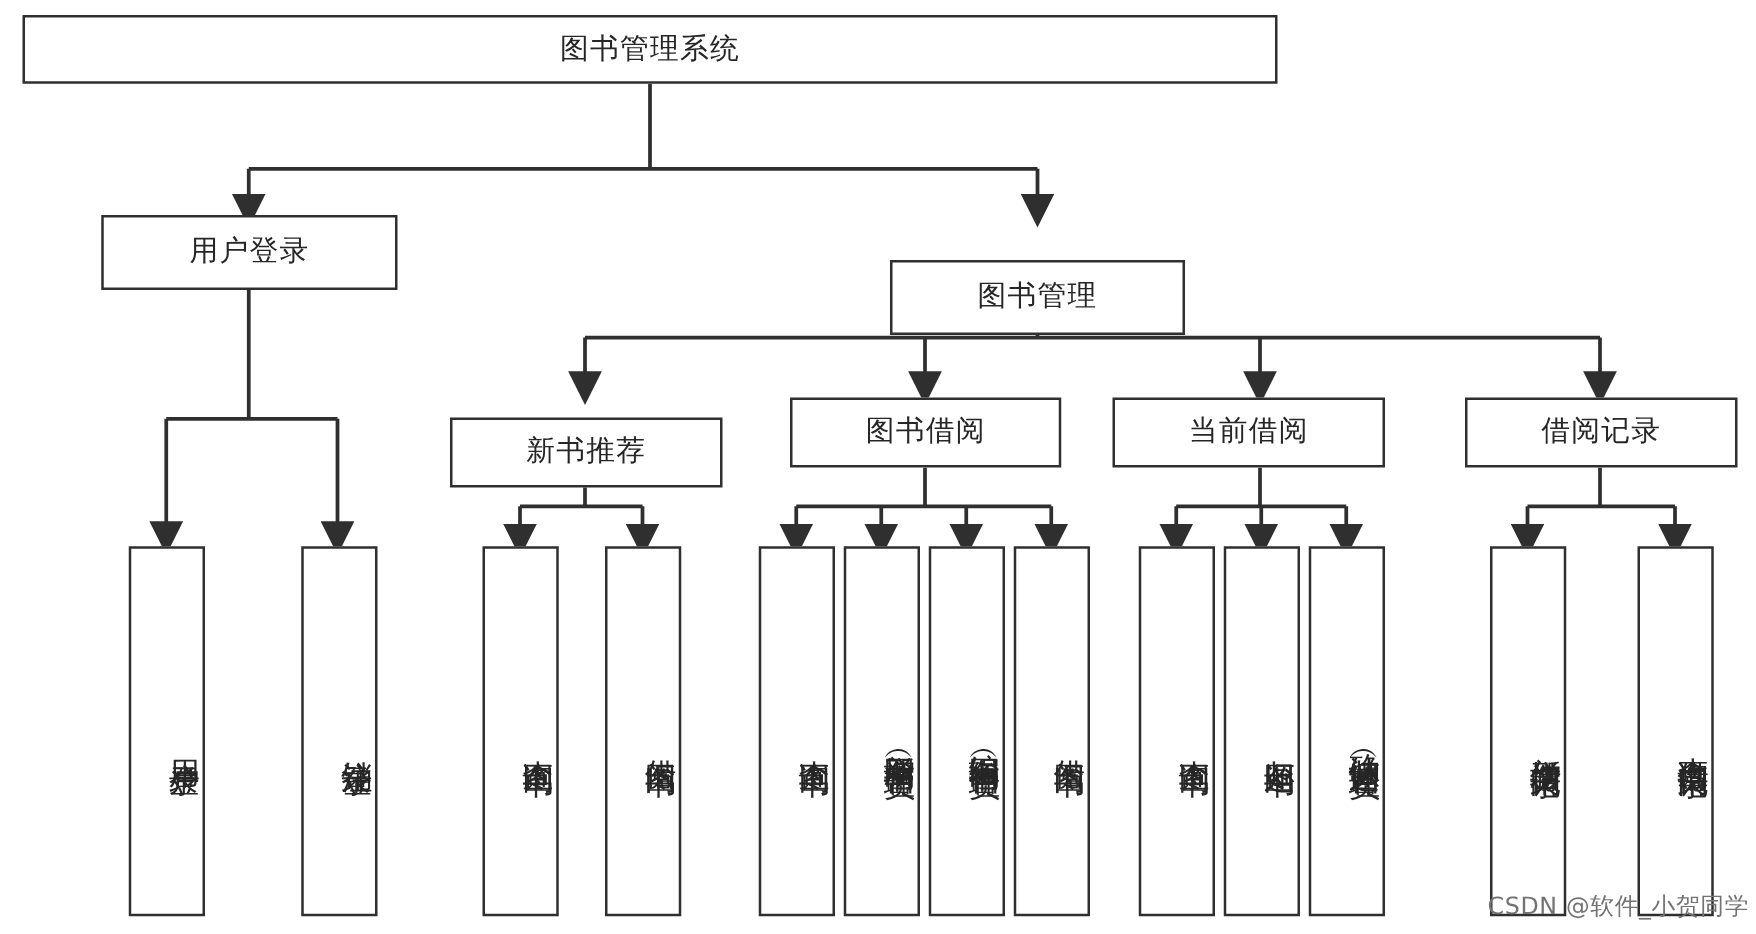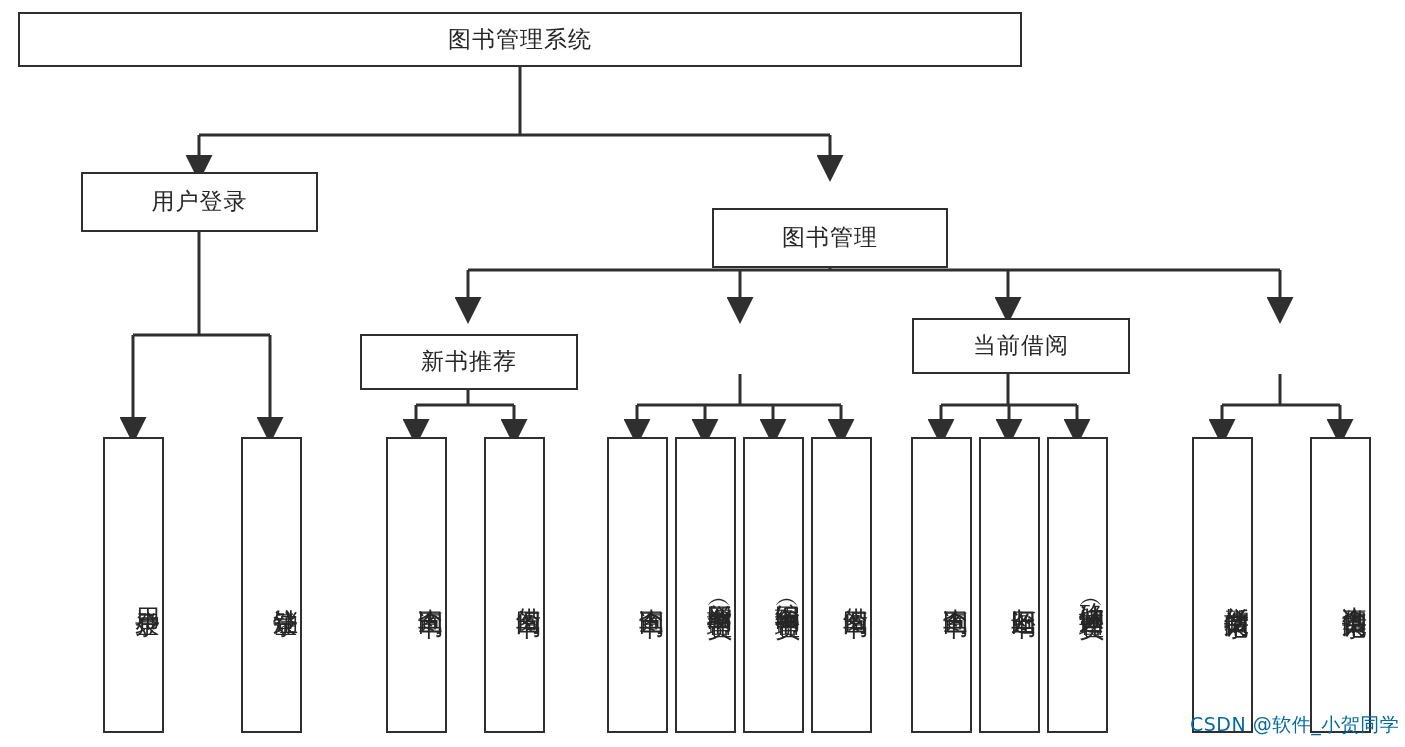--- a/index.html
+++ b/index.html
@@ -53,21 +53,21 @@
     justify-content: center;
   }
   .node.vert .vtext {
     writing-mode: vertical-rl;
     text-orientation: upright;
     white-space: normal;
     display: block;
   }
   .watermark {
     position: absolute;
-    color: #0369a1;
+    color: #737373;
     font-size: 19px;
     letter-spacing: 0.5px;
     white-space: nowrap;
     text-align: center;
   }
 </style>
 </head>
 <body>
 
 <div id="canvas">
@@ -129,22 +129,28 @@
   <div class="node horiz" style="left:81px; top:172px; width:237px; height:60px;">
     <span>用户登录</span>
   </div>
   <div class="node horiz" style="left:712px; top:172px; width:236px; height:60px;margin-top:36px;">
     <span>图书管理</span>
   </div>
 
   <div class="node horiz" style="left:360px; top:334px; width:218px; height:56px;">
     <span>新书推荐</span>
   </div>
-  <div class="node horiz" style="left:912px; top:318px; width:218px; height:56px;">
+  <div class="node horiz" style="left:632px; top:318px; width:217px; height:56px;">
+    <span>图书借阅</span>
+  </div>
+  <div class="node horiz" style="left:890px; top:318px; width:218px; height:56px;">
     <span>当前借阅</span>
+  </div>
+  <div class="node horiz" style="left:1172px; top:318px; width:218px; height:56px;">
+    <span>借阅记录</span>
   </div>
 
   <div class="node vert" style="left:103px; top:437px; width:61px; height:296px;">
     <span class="vtext">用户登录</span>
   </div>
   <div class="node vert" style="left:241px; top:437px; width:61px; height:296px;">
     <span class="vtext">注销登录</span>
   </div>
 
   <div class="node vert" style="left:386px; top:437px; width:61px; height:296px;">

